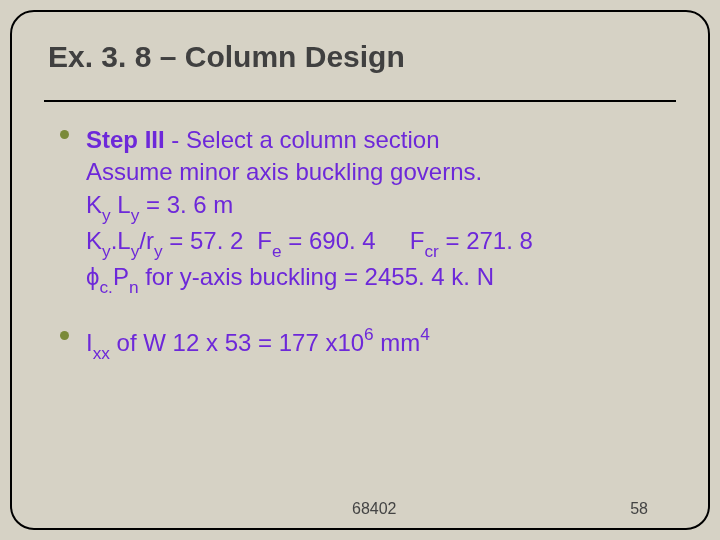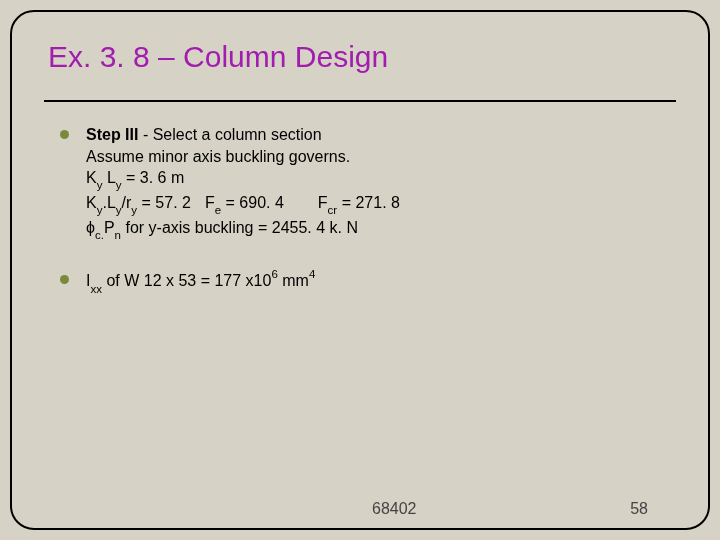--- a/index.html
+++ b/index.html
@@ -15,23 +15,23 @@
     top: 10px;
     left: 10px;
     right: 10px;
     bottom: 10px;
     border: 2px solid #000;
     border-radius: 24px;
     padding: 28px 36px 20px 36px;
   }
   .title {
     font-family: "Arial Black", Arial, sans-serif;
-    font-weight: 400;
+    font-weight: 700;
     font-size: 30px;
-    color: #a21caf;
+    color: #404040;
     padding-bottom: 8px;
     margin-bottom: 18px;
   }
   .title-rule {
     border: none;
     border-top: 2.5px solid #000;
     margin: 0 -4px 22px -4px;
   }
   .bullets {
     padding-left: 22px;
@@ -44,40 +44,39 @@
   .bullet-dot {
     position: absolute;
     left: -10px;
     top: 6px;
     width: 9px;
     height: 9px;
     background: #7a8a3a;
     border-radius: 50%;
   }
   .body-line {
-    font-size: 16px;
-    color: #000000;
+    font-size: 24px;
+    color: #6d28d9;
     line-height: 1.35;
   }
   .italic { }
   .sub { font-size: 0.72em; vertical-align: sub; position: relative; top: 2px; }
   .sup { font-size: 0.72em; vertical-align: super; position: relative; top: -2px; }
   .gap { display: inline-block; width: 14px; }
   .gap2 { display: inline-block; width: 34px; }
   .footer {
     position: absolute;
     bottom: 10px;
     left: 0;
     right: 0;
     display: flex;
     justify-content: space-between;
     padding: 0 60px 0 0;
     font-size: 16px;
     color: #444;
-    margin-left: 20px;
   }
   .footer .course { margin-left: 340px; }
 </style>
 </head>
 <body>
 
 <div class="slide">
 
   <div class="title">Ex. 3. 8 – Column Design</div>
   <hr class="title-rule">

